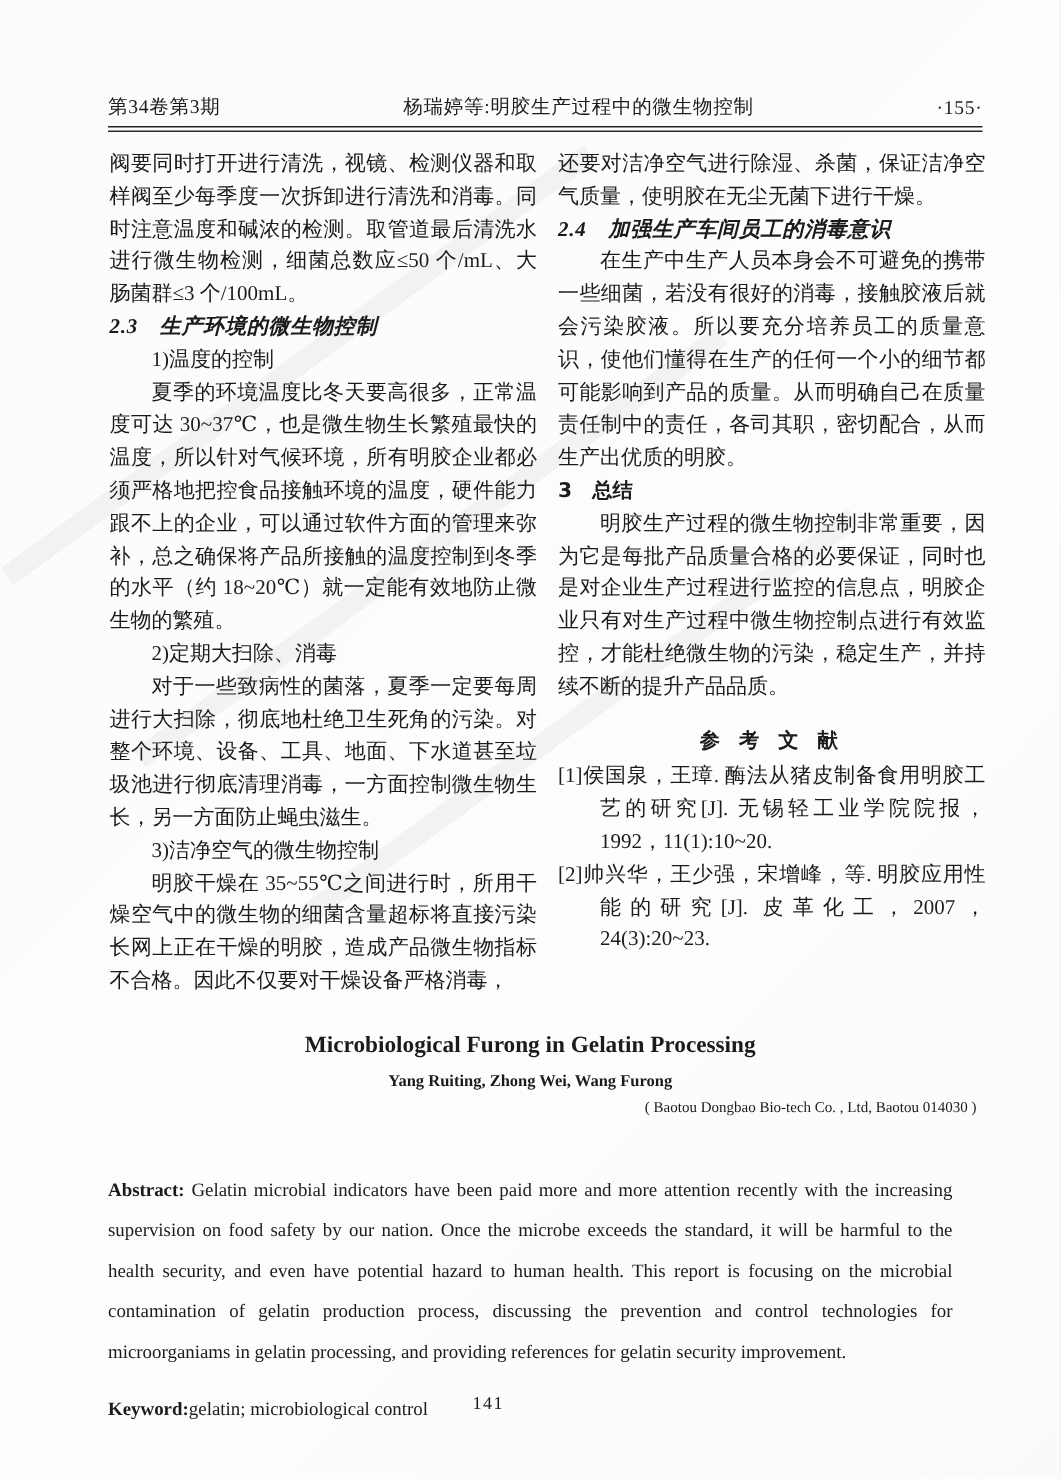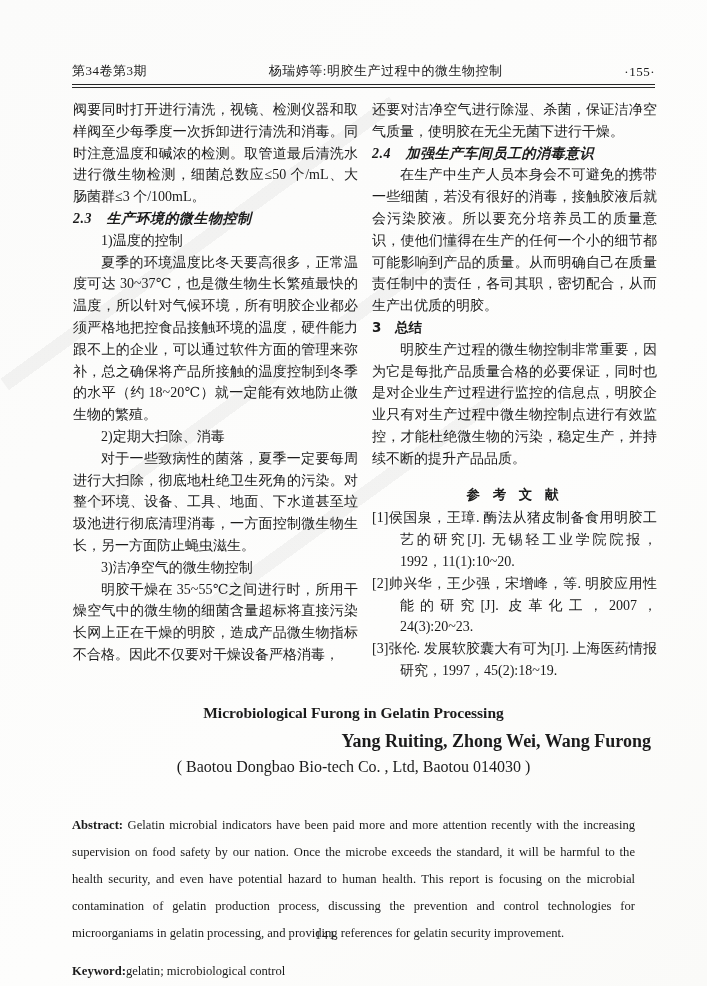--- a/index.html
+++ b/index.html
@@ -64,24 +64,24 @@
   .ref-item{
     margin:0;text-indent:-2em;padding-left:2em;text-align:justify;
   }
   .english{
     margin:22px 56px 0 56px;
   }
   .en-title{
     text-align:center;font-weight:bold;font-size:15.5px;margin:0;
   }
   .en-authors{
-    text-align:right;font-weight:bold;font-size:18px;margin:9px 0 0 0;
+    text-align:center;font-weight:bold;font-size:11px;margin:9px 0 0 0;
   }
   .en-affil{
-    text-align:center;font-size:16px;margin:6px 0 0 0;
+    text-align:right;font-size:10px;margin:6px 0 0 0;
   }
   .abstract{
     margin:36px 16px 0 16px;
     font-size:12.6px;line-height:27px;text-align:justify;
   }
   .abstract b,.keyword b{font-weight:bold;text-align:center;}
   .keyword{
     margin:17px 16px 0 16px;
     font-size:12.6px;
   }
@@ -119,21 +119,20 @@
 
     <div class="col">
       <p class="para no-indent">还要对洁净空气进行除湿、杀菌，保证洁净空气质量，使明胶在无尘无菌下进行干燥。</p>
       <p class="sec-heading">2.4　加强生产车间员工的消毒意识</p>
       <p class="para">在生产中生产人员本身会不可避免的携带一些细菌，若没有很好的消毒，接触胶液后就会污染胶液。所以要充分培养员工的质量意识，使他们懂得在生产的任何一个小的细节都可能影响到产品的质量。从而明确自己在质量责任制中的责任，各司其职，密切配合，从而生产出优质的明胶。</p>
       <p class="bold-heading">3　总结</p>
       <p class="para">明胶生产过程的微生物控制非常重要，因为它是每批产品质量合格的必要保证，同时也是对企业生产过程进行监控的信息点，明胶企业只有对生产过程中微生物控制点进行有效监控，才能杜绝微生物的污染，稳定生产，并持续不断的提升产品品质。</p>
       <p class="ref-heading">参 考 文 献</p>
       <p class="ref-item">[1]侯国泉，王璋. 酶法从猪皮制备食用明胶工艺的研究[J]. 无锡轻工业学院院报，1992，11(1):10~20.</p>
       <p class="ref-item">[2]帅兴华，王少强，宋增峰，等. 明胶应用性能的研究[J]. 皮革化工，2007，24(3):20~23.</p>
-      <p class="ref-item">[3]张伦. 发展软胶囊大有可为[J]. 上海医药情报研究，1997，45(2):18~19.</p>
     </div>
 
   </div>
 
   <div class="english">
     <p class="en-title">Microbiological Furong in Gelatin Processing</p>
     <p class="en-authors">Yang Ruiting, Zhong Wei, Wang Furong</p>
     <p class="en-affil">( Baotou Dongbao Bio-tech Co. , Ltd, Baotou 014030 )</p>
     <p class="abstract"><b>Abstract:</b><span> Gelatin microbial indicators have been paid more and more attention recently with the increasing supervision on food safety by our nation. Once the microbe exceeds the standard, it will be harmful to the health security, and even have potential hazard to human health. This report is focusing on the microbial contamination of gelatin production process, discussing the prevention and control technologies for microorganiams in gelatin processing, and providing references for gelatin security improvement.</span></p>
     <p class="keyword"><b>Keyword:</b><span>gelatin; microbiological control</span></p>

